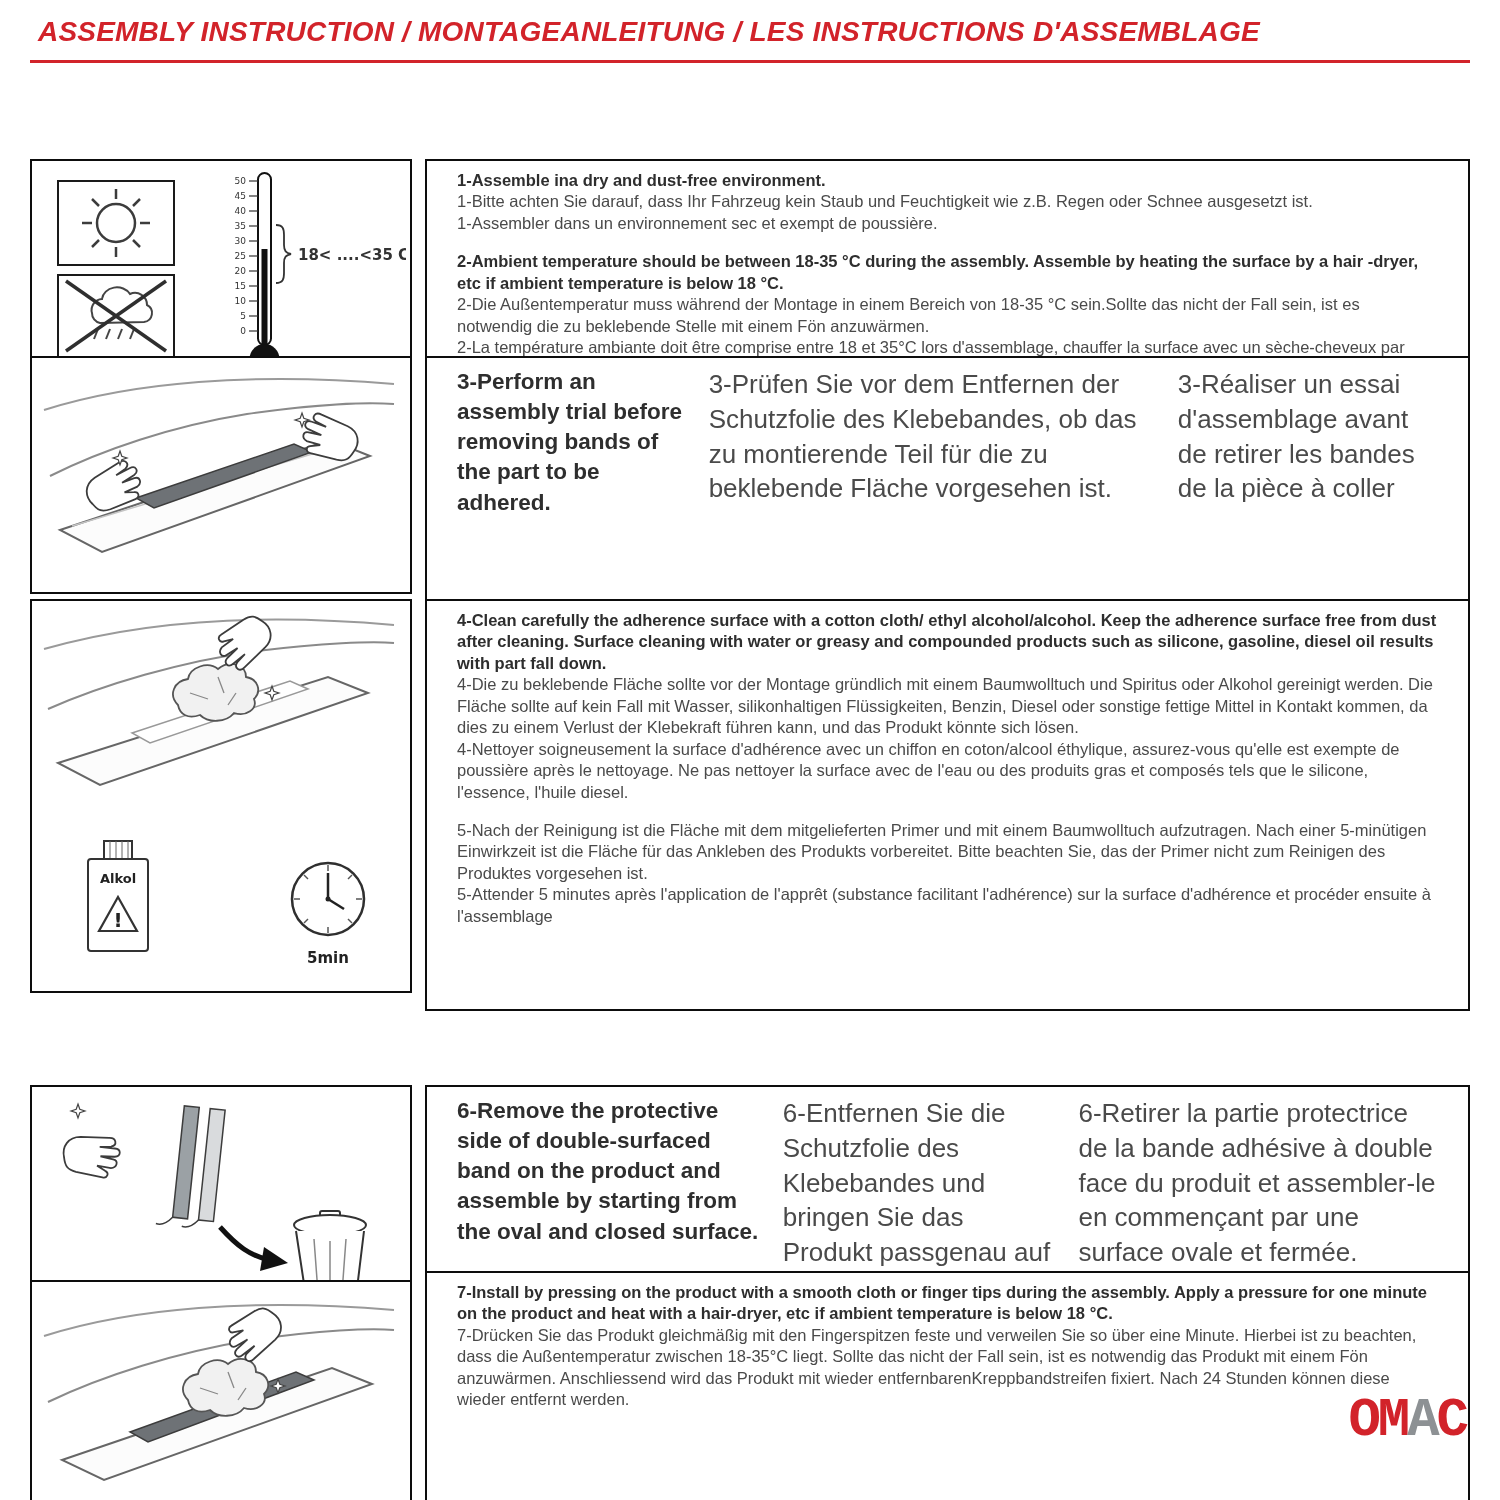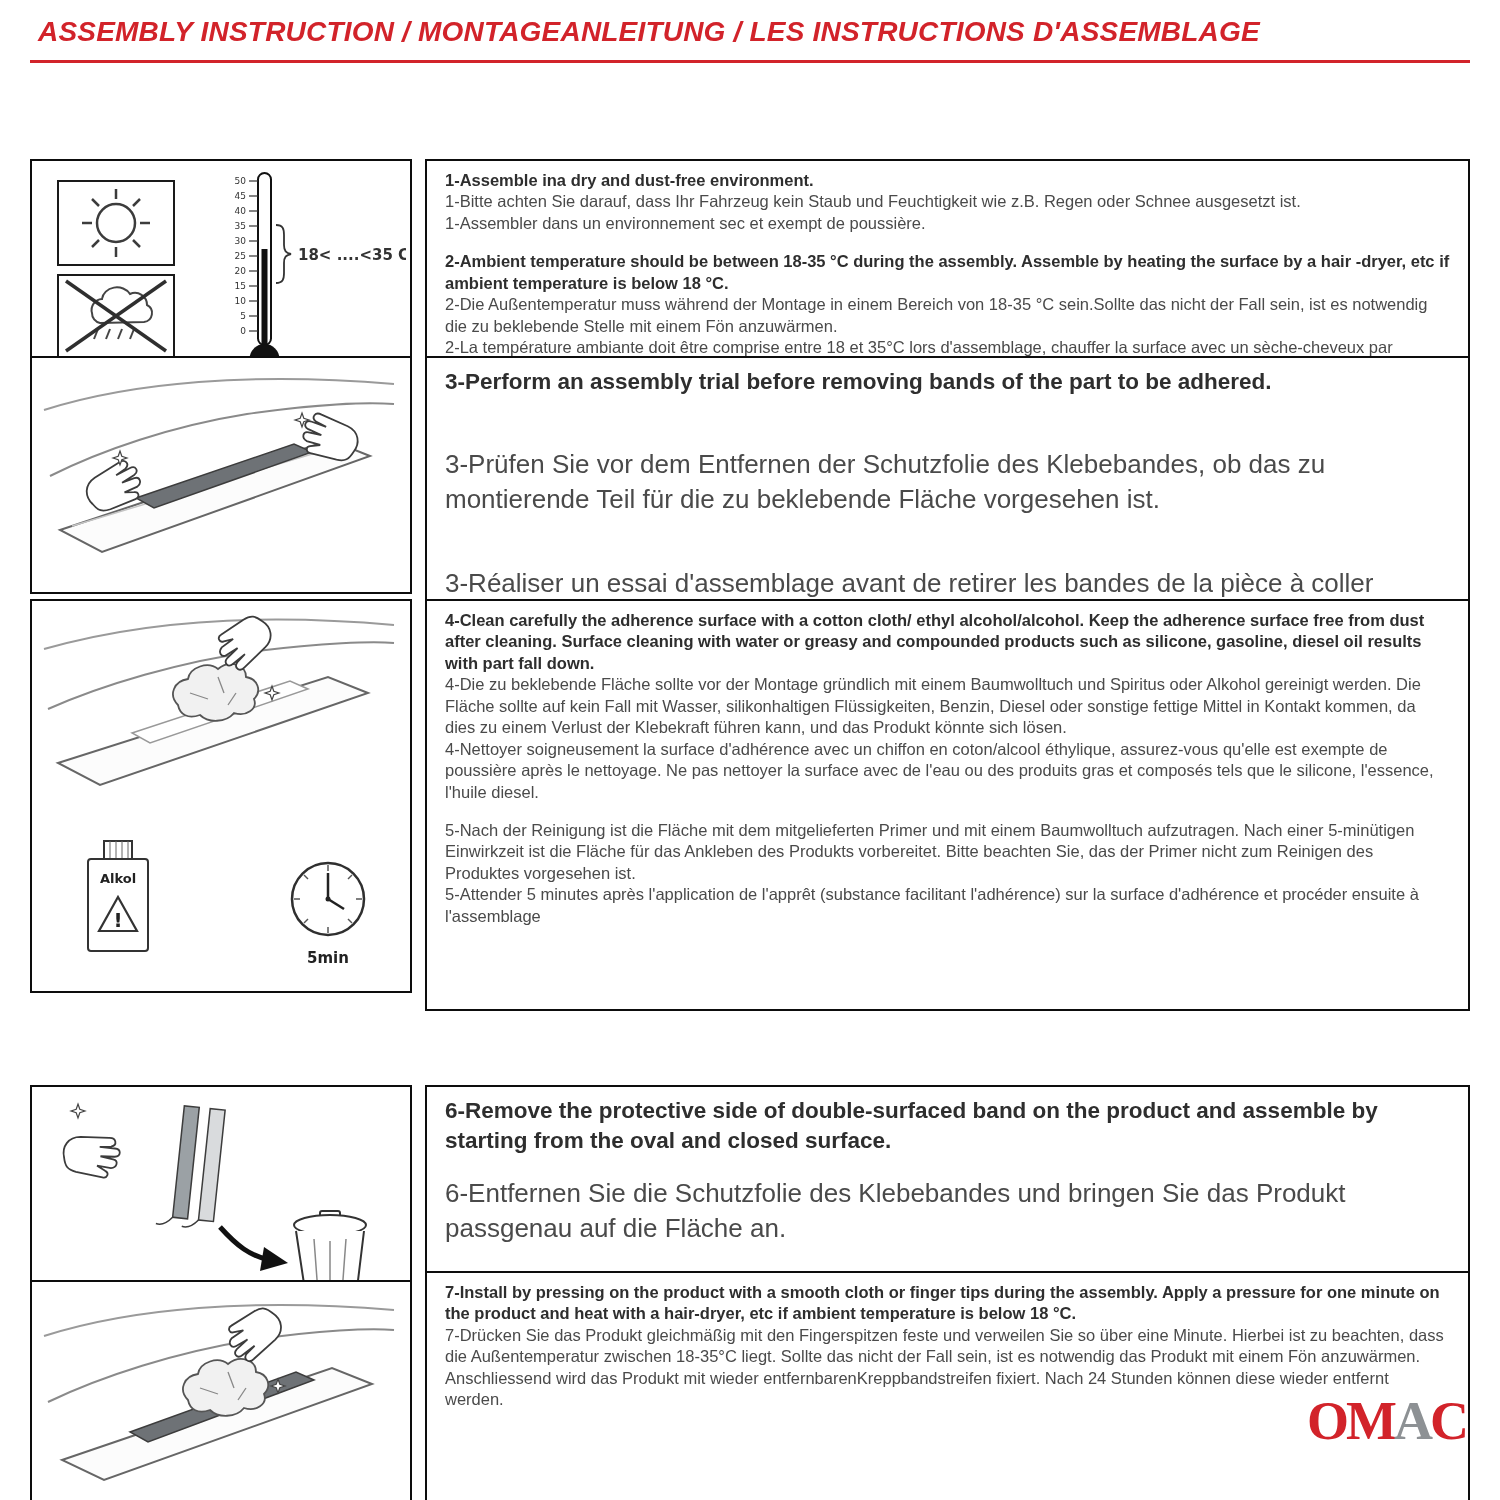--- a/index.html
+++ b/index.html
@@ -2,30 +2,30 @@
 <html><head>
 <meta charset="utf-8">
 <style>
   html,body{margin:0;padding:0;}
   body{width:1500px;height:1500px;background:#ffffff;font-family:"Liberation Sans","DejaVu Sans",sans-serif;color:#4a4a4a;position:relative;overflow:hidden;}
   .page{padding:16px 30px 0 30px;}
   .title{color:#d2232a;font-size:28px;font-weight:bold;padding-left:8px;letter-spacing:.2px;white-space:nowrap;font-style:italic;}
   .rule{height:3px;background:#d2232a;margin:12px 0 13px 0;}
   .row{display:flex;gap:13px;margin-bottom:9px;}
   .figbox{flex:0 0 378px;width:378px;border:2px solid #0d0d0d;background:#fff;overflow:hidden;}
-  .txtbox{flex:1;border:2px solid #0d0d0d;background:#fff;padding:9px 18px;overflow:hidden;}
+  .txtbox{flex:1;border:2px solid #0d0d0d;background:#fff;padding:9px 30px;overflow:hidden;}
   .txtbox p{margin:0;font-size:16.5px;line-height:1.3;color:#4a4a4a;}
   .txtbox p.b{font-weight:bold;color:#2e2e2e;}
   .txtbox.big p{font-size:26px;line-height:1.34;}
   .txtbox.big p.b{font-size:22.5px;}
-  .vcenter{display:flex;flex-direction:column;justify-content:space-between;gap:20px;}
+  .vcenter{display:flex;justify-content:space-between;gap:20px;}
   .sp{height:17px;}
   .h236{height:236px;margin-top:48px;}.h234{height:234px;}.h390{height:390px;}.h240{height:240px;align-items:center;}
   svg{display:block;}
-  .omac{position:absolute;top:1394px;right:34px;font-size:54px;font-weight:800;line-height:1;letter-spacing:-3px;font-family:Liberation Serif, serif;}
+  .omac{position:absolute;top:1394px;right:34px;font-size:54px;font-weight:800;line-height:1;letter-spacing:-3px;font-family:Liberation Mono, monospace;}
   .omac .red{color:#d2232a;}
   .omac .gray{color:#8d9194;}
 </style>
 </head>
 <body>
 
 <svg width="0" height="0" style="position:absolute">
   <defs>
     <path id="hand" d="M6,32 C1,22 5,11 17,8 L45,2 C52,0 55,7 49,10 L38,13 L53,11 C60,10 61,17 55,19 L41,22 L54,22 C60,22 60,29 54,31 L40,32 L49,35 C54,36 53,42 48,42 L21,43 C12,43 9,40 6,32 Z"></path>
     <path id="spark" d="M0,-7 L1.8,-1.8 L7,0 L1.8,1.8 L0,7 L-1.8,1.8 L-7,0 L-1.8,-1.8 Z"></path>

